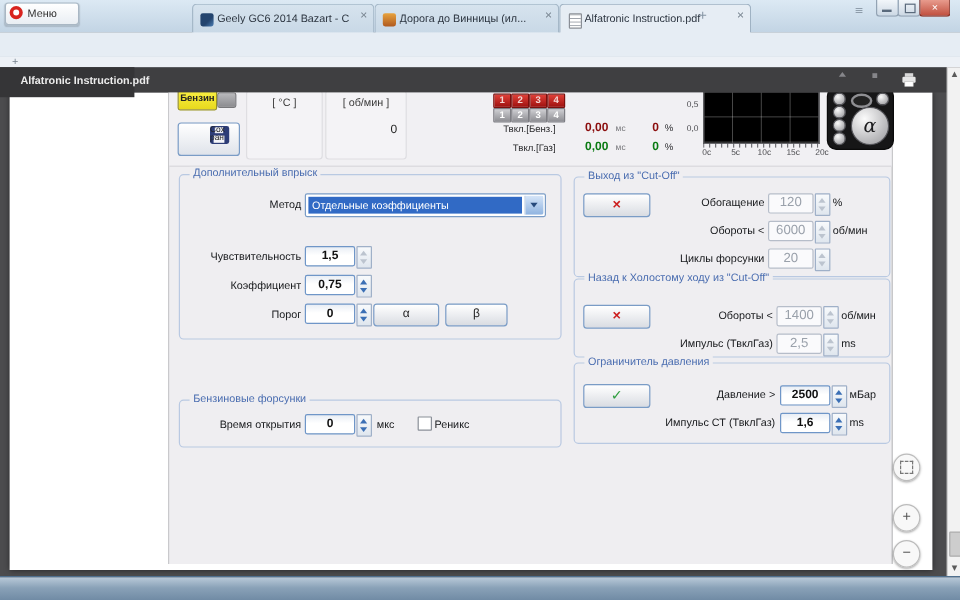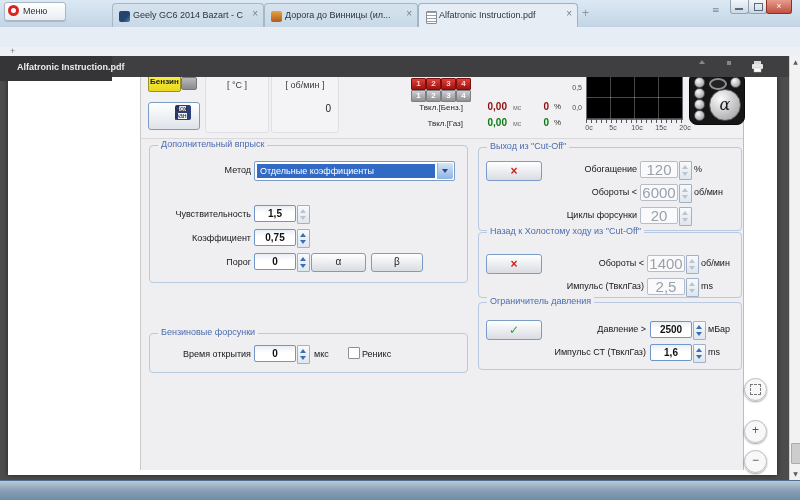--- a/index.html
+++ b/index.html
@@ -8,21 +8,21 @@
   .ico{font-family:"DejaVu Sans",sans-serif;}
 
   
   #tabbar{position:absolute;left:0;top:0;width:800px;height:27px;
     background:linear-gradient(#dce9f4,#c2d4e4);border-bottom:1px solid #aebfce;}
   #menu-btn{position:absolute;left:4px;top:2px;width:60px;height:17px;background:linear-gradient(#fff,#e9eef3);
     border:1px solid #a9b7c4;border-radius:3px;box-shadow:0 1px 1px rgba(0,0,0,.15);}
   .o-ring{position:absolute;width:5px;height:5px;border:3px solid #d8241f;border-radius:50%;background:#fff;}
   #menu-btn span{position:absolute;left:18px;top:3px;font-size:9px;color:#333;}
   .tab{position:absolute;top:3px;height:24px;border:1px solid #a5b8c8;border-bottom:none;
-    border-radius:4px 4px 0 0;background:linear-gradient(#d6e3ee,#c8d8e6);}
+    border-radius:4px 4px 0 0;background:linear-gradient(#d6e3ee,#c8d8e6);margin-left:48px;}
   .tab.active{background:#e6edf4;border-color:#9fb2c3;}
   .tab .tlabel{position:absolute;left:20px;top:6px;right:18px;font-size:9px;color:#2c3540;
     white-space:nowrap;overflow:hidden;text-overflow:ellipsis;}
   .tab .tclose{position:absolute;right:5px;top:5px;font-size:10px;color:#76828e;line-height:10px;}
   .fav{position:absolute;left:6px;top:7px;width:11px;height:11px;border-radius:2px;}
   .doc-ico{width:9px;height:11px;background:#fff;border:1px solid #8a8f96;
     background-image:linear-gradient(#9aa0a8 1px,transparent 1px);background-size:7px 3px;background-position:1px 3px;border-radius:1px;}
   #newtab{position:absolute;left:582px;top:6px;font-size:12px;color:#8796a5;}
   .winbtn{position:absolute;top:0;height:13px;border:1px solid #93a3b4;border-top:none;border-radius:0 0 3px 3px;
     background:linear-gradient(#f2f6fa,#ccd8e4);}
@@ -89,21 +89,21 @@
     background:radial-gradient(circle at 35% 30%,#fbfbfb,#97979b);border:1px solid #55555a;
     font-family:"DejaVu Serif",serif;font-style:italic;font-size:16px;color:#1c1c1e;text-align:center;line-height:29px;}
 
   
   .grp{position:absolute;border:1px solid #b9c9e2;border-radius:4px;}
   .ttl{position:absolute;top:-7px;left:8px;background:#efeef1;padding:0 3px;font-size:9px;color:#4a6db0;white-space:nowrap;}
   .lbl{position:absolute;font-size:9px;color:#16181b;white-space:nowrap;}
   .lbl.r{text-align:right;}
   .fld{position:absolute;height:15px;border:1px solid #6f96c8;border-radius:2px;
     background:linear-gradient(#e9eef5,#fff 45%);font-size:10px;font-weight:bold;color:#101010;text-align:center;line-height:15px;}
-  .fld.dis{border-color:#b6bdc9;background:#fafafc;color:#9aa1ab;font-weight:normal;font-size:15px;}
+  .fld.dis{border-color:#b6bdc9;background:#fafafc;color:#9aa1ab;font-weight:normal;font-size:11px;}
   .spin{position:absolute;width:11px;height:17px;border:1px solid #9fb0c8;background:linear-gradient(#f8fafc,#dfe6ee);border-radius:1px;}
   .spin i{position:absolute;left:2px;width:0;height:0;border-left:3px solid transparent;border-right:3px solid transparent;display:block;}
   .spin .up{top:3px;border-bottom:4px solid #3b6fb5;}
   .spin .dn{bottom:3px;border-top:4px solid #3b6fb5;}
   .spin.dis .up{border-bottom-color:#bcc4cf;}
   .spin.dis .dn{border-top-color:#bcc4cf;}
   .sbtn{position:absolute;height:17px;border:1px solid #7a9cc6;border-radius:3px;
     background:linear-gradient(#ffffff,#d9dce2);font-size:10px;color:#222;text-align:center;line-height:16px;}
   .abtn{position:absolute;width:54px;height:18px;border:1px solid #7a9cc6;border-radius:3px;
     background:linear-gradient(#ffffff,#d9dce2);text-align:center;line-height:16px;}

